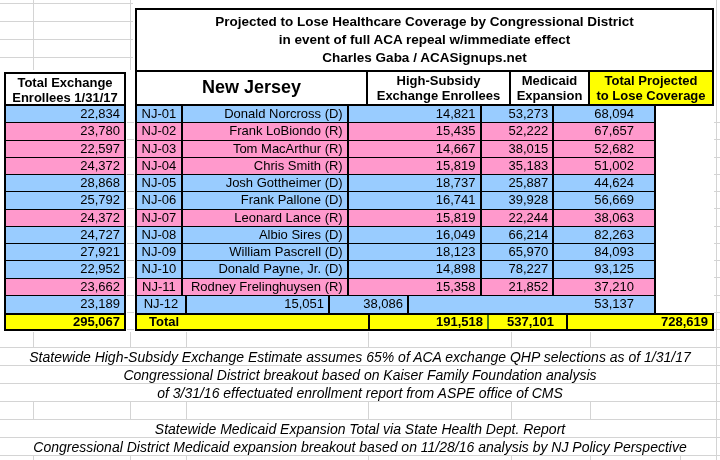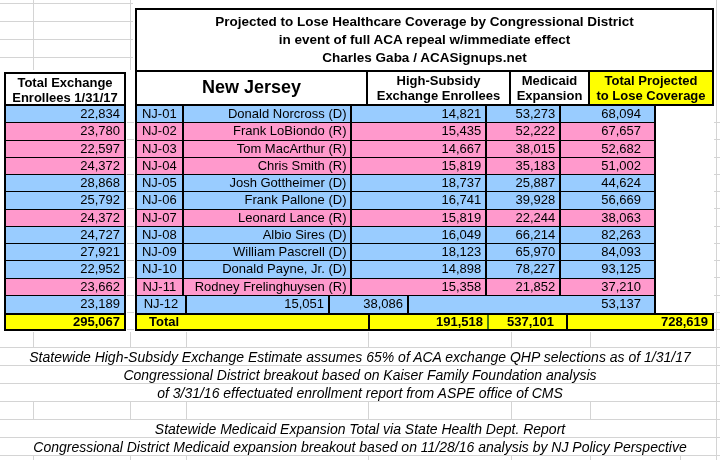--- a/index.html
+++ b/index.html
@@ -60,21 +60,21 @@
     border-left:2px solid #000;border-right:2px solid #000;
   }
   .row{display:flex;height:17.25px;box-sizing:border-box;border-bottom:1px solid #000;
        font-size:13px;line-height:16px;}
   .row:last-child{border-bottom:none;}
   .row>div{box-sizing:border-box;}
   .c-d{width:50px;border-right:2px solid #000;text-align:center;}
   .c-n{width:181px;border-right:2px solid #000;text-align:right;padding-right:4px;}
   .c-e{width:143px;border-right:2px solid #000;text-align:right;padding-right:4px;padding-left:20px;}
   .c-m{width:79px;border-right:2px solid #000;text-align:right;padding-right:4px;}
-  .c-l{flex:1;text-align:right;padding-right:13px;margin-left:40px;}
+  .c-l{flex:1;text-align:right;padding-right:20px;margin-left:40px;}
   .mt-total{
     position:absolute;left:135px;top:313px;width:579px;height:18px;box-sizing:border-box;
     border:2px solid #000;background:var(--hl);display:flex;
     font-weight:bold;font-size:13px;line-height:14px;justify-content:flex-end;
   }
   .mt-total>div{box-sizing:border-box;}
   .t-label{width:231px;padding-left:12px;text-align:left;}
   .t-e{width:119px;border-left:2px solid #000;text-align:right;padding-right:4px;}
   .t-m{width:79px;border-left:2px solid #4d7c0f;text-align:right;padding-right:12px;}
   .t-l{flex:1;border-left:2px solid #000;text-align:right;padding-right:4px;}

